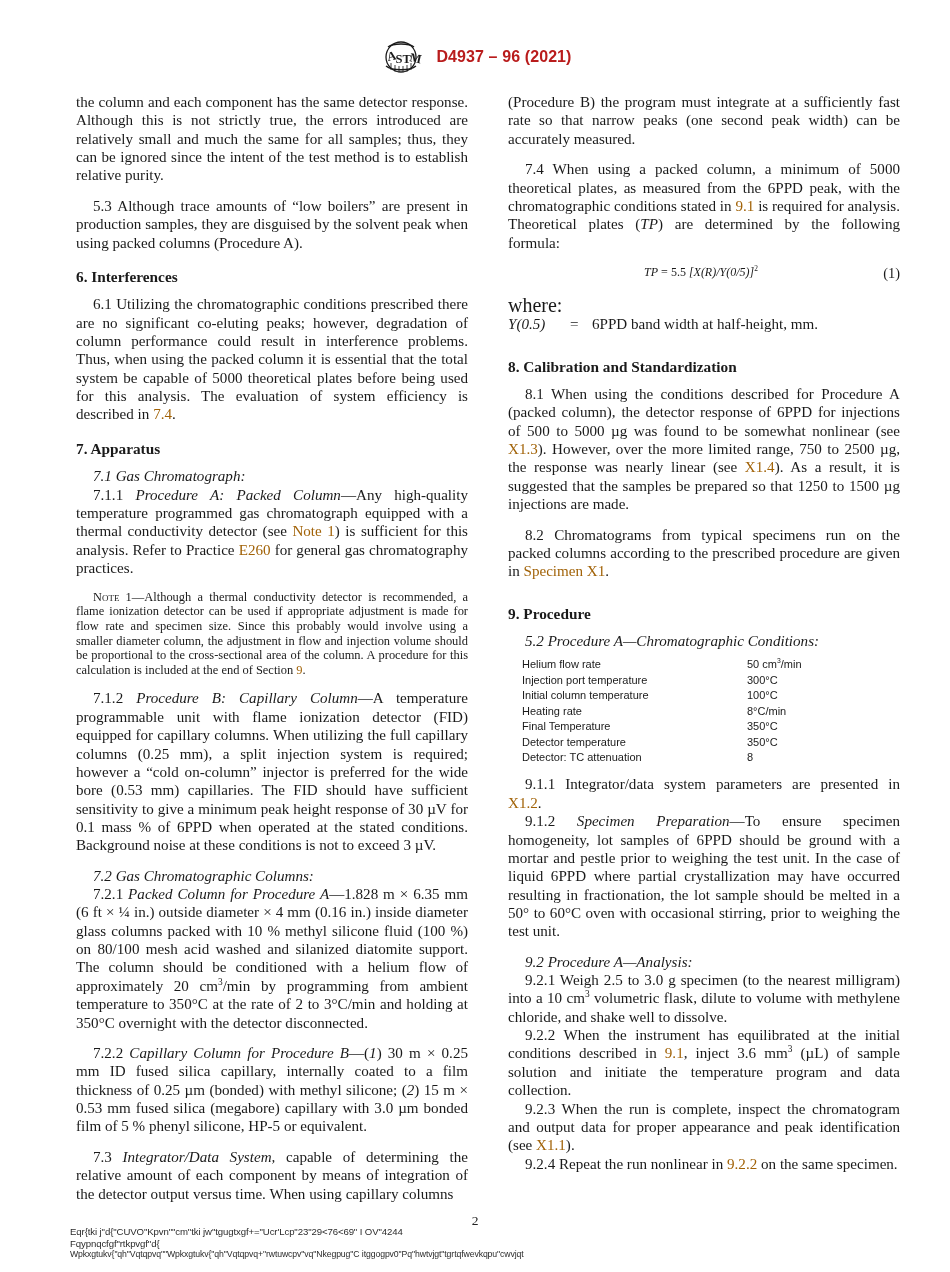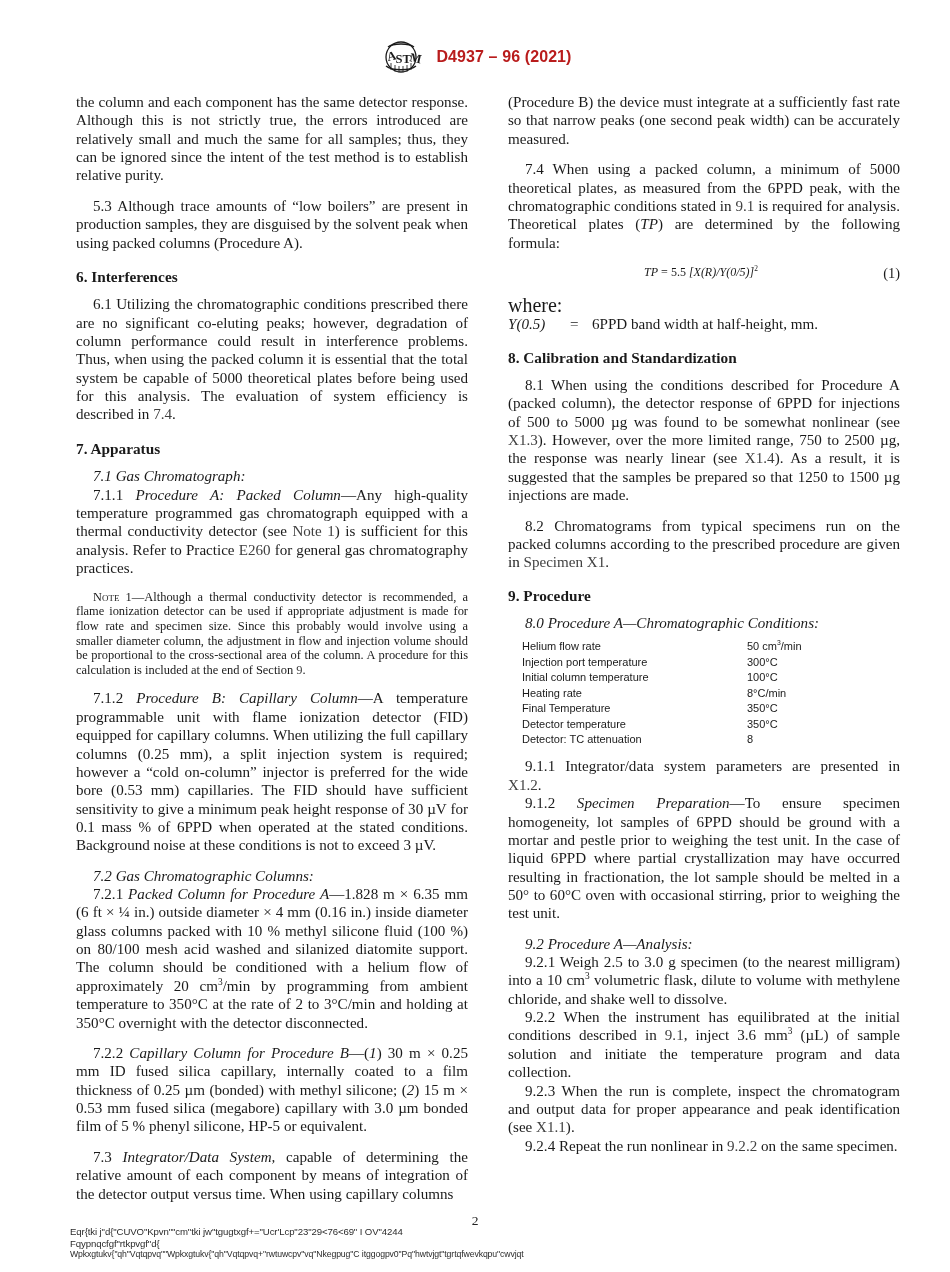--- a/index.html
+++ b/index.html
@@ -77,25 +77,25 @@
   p.gap    { margin-top: 12.2px; }
 
   h3.section-head {
     margin: 0;
     font-size: 15.3px;
     line-height: 18.4px;
     font-weight: bold;
     font-family: "Liberation Serif", "DejaVu Serif", serif;
   }
   h3.sec-gap { margin-top: 16px; }
-  h3.sec-gap-sm { margin-top: 15px; }
+  h3.sec-gap-sm { margin-top: 24px; }
 
   i, .ital { font-style: italic; }
   .ref {
-    color: #404040;
+    color: #a16207;
   }
   .smallcaps-note {
     font-variant: small-caps;
     font-size: 12.3px;
   }
 
   
   p.note {
     margin: 0;
     margin-top: 12.5px;
@@ -262,21 +262,21 @@
       <p class="body indent"><span>7.2.1 </span><i>Packed Column for Procedure A</i><span>—1.828 m × 6.35 mm (6  ft × ¼  in.)  outside  diameter × 4  mm  (0.16 in.) inside diameter glass columns packed with 10 % methyl silicone fluid (100 %) on 80/100 mesh acid washed and silanized diatomite support. The column should be conditioned with a helium flow of approximately 20 cm</span><sup>3</sup><span>/min by programming from ambient temperature to 350°C at the rate of 2 to 3°C/min and holding at 350°C overnight with the detector disconnected.</span></p>
 
       <p class="body indent gap"><span>7.2.2 </span><i>Capillary Column for Procedure B</i><span>—(</span><i>1</i><span>) 30 m × 0.25 mm ID fused silica capillary, internally coated to a film thickness of 0.25 µm (bonded) with methyl silicone; (</span><i>2</i><span>) 15 m × 0.53 mm fused silica (megabore) capillary with 3.0 µm bonded film of 5 % phenyl silicone, HP-5 or equivalent.</span></p>
 
       <p class="body indent gap"><span>7.3 </span><i>Integrator/Data System,</i><span> capable of determining the relative amount of each component by means of integration of the detector output versus time. When using capillary columns</span></p>
 
     </div>
 
     <div class="col col-right">
 
-      <p class="body">(Procedure B) the device must integrate at a sufficiently fast rate so that narrow peaks (one second peak width) can be accurately measured.</p>
+      <p class="body">(Procedure B) the program must integrate at a sufficiently fast rate so that narrow peaks (one second peak width) can be accurately measured.</p>
 
       <p class="body indent gap"><span>7.4 When using a packed column, a minimum of 5000 theoretical plates, as measured from the 6PPD peak, with the chromatographic conditions stated in </span><span class="ref">9.1</span><span> is required for analysis. Theoretical plates (</span><i>TP</i><span>) are determined by the following formula:</span></p>
 
       <div class="equation-row">
         <div class="equation-body"><span>TP</span><span class="rm"> = </span><span class="rm">5.5 </span><span>[X(R)/Y(0/5)]</span><sup class="rm">2</sup></div>
         <div class="eq-number">(1)</div>
       </div>
 
       <p class="where-label">where:</p>
 
@@ -291,21 +291,21 @@
         </table>
 
       <h3 class="section-head sec-gap-sm">8.  Calibration and Standardization</h3>
 
       <p class="body indent" style="margin-top:9px"><span>8.1 When using the conditions described for Procedure A (packed column), the detector response of 6PPD for injections of 500 to 5000 µg was found to be somewhat nonlinear (see </span><span class="ref">X1.3</span><span>). However, over the more limited range, 750 to 2500 µg, the response was nearly linear (see </span><span class="ref">X1.4</span><span>). As a result, it is suggested that the samples be prepared so that 1250 to 1500 µg injections are made.</span></p>
 
       <p class="body indent gap"><span>8.2 Chromatograms from typical specimens run on the packed columns according to the prescribed procedure are given in </span><span class="ref">Specimen X1</span><span>.</span></p>
 
       <h3 class="section-head sec-gap-sm">9.  Procedure</h3>
 
-      <p class="body indent ital" style="margin-top:9px">8.0  Procedure A—Chromatographic Conditions:</p>
+      <p class="body indent ital" style="margin-top:9px">5.2  Procedure A—Chromatographic Conditions:</p>
 
       <table class="conditions">
         <tbody>
             <tr>
           <td class="cond-name">Helium flow rate</td>
           <td class="cond-val"><span>50 cm</span><sup>3</sup><span>/min</span></td>
         </tr>
         <tr>
           <td class="cond-name">Injection port temperature</td>
           <td class="cond-val">300°C</td>

